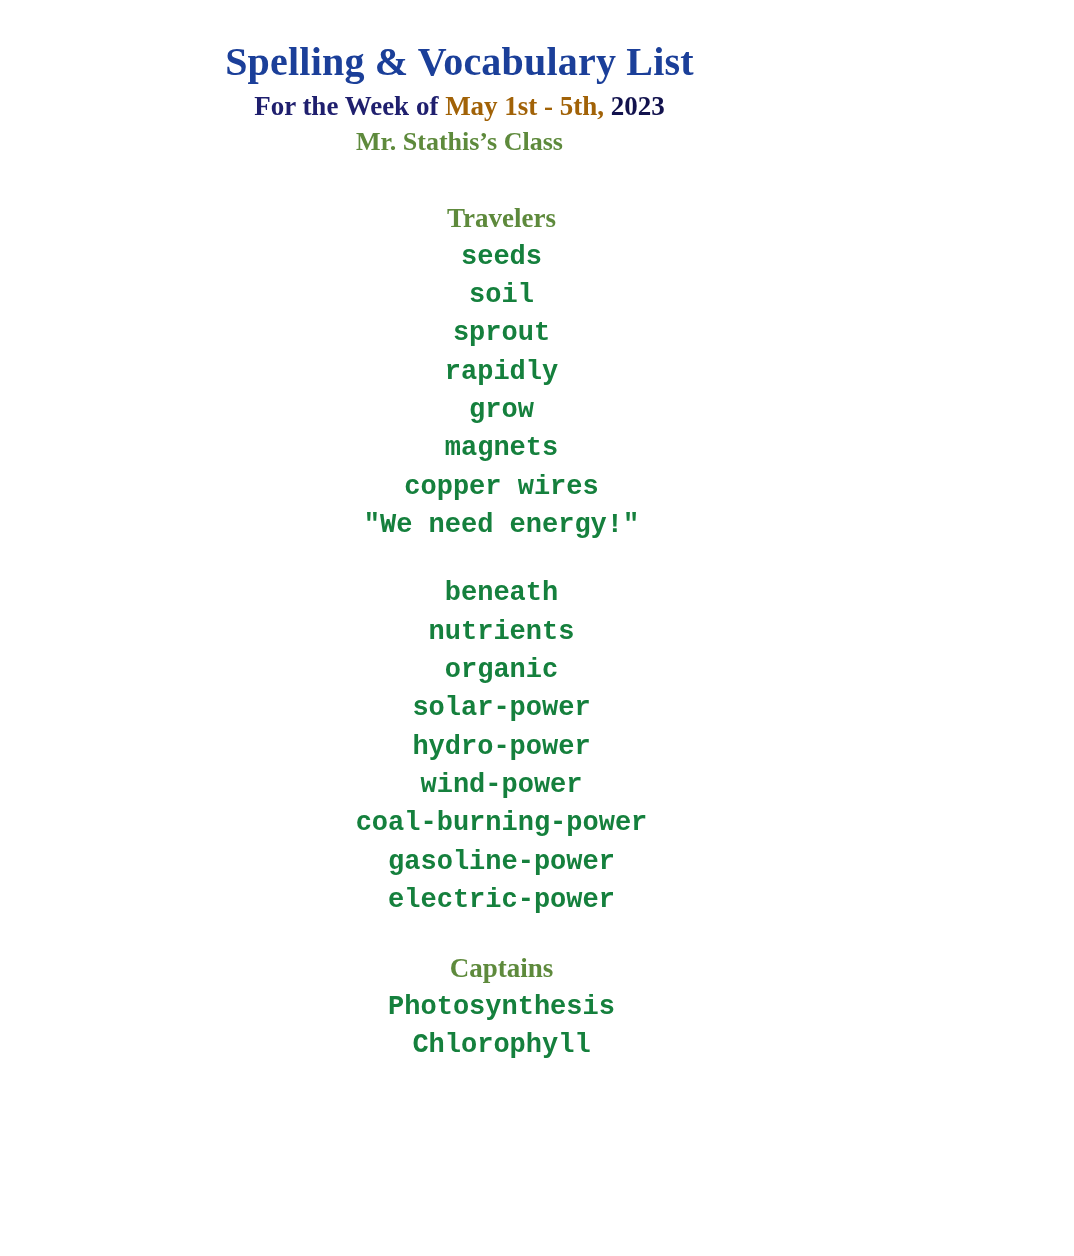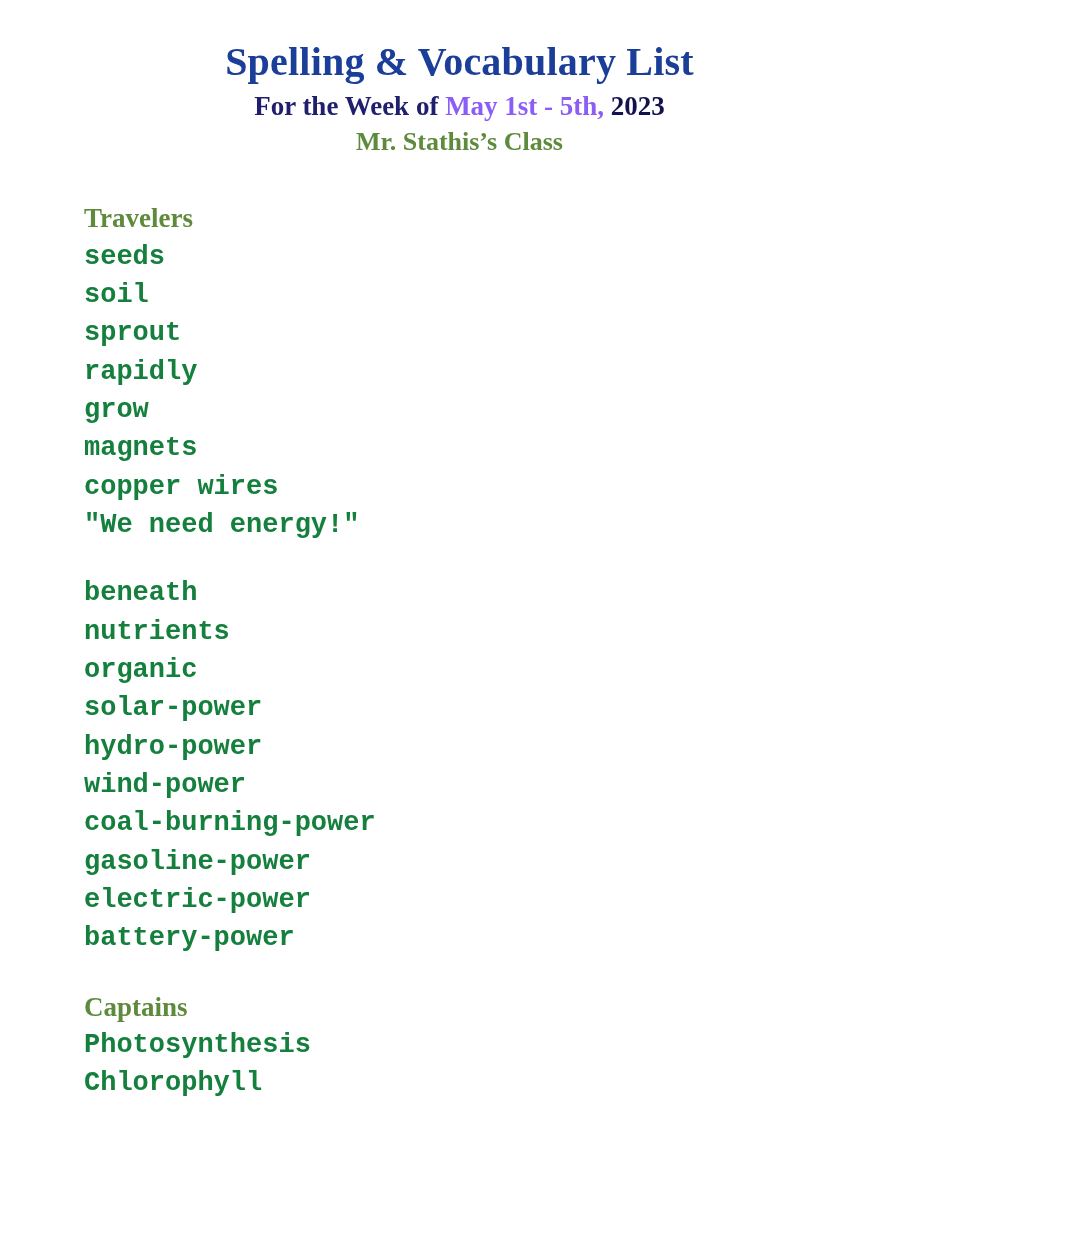--- a/index.html
+++ b/index.html
@@ -35,35 +35,36 @@
     letter-spacing: 0.2px;
   }
   .doc-subtitle {
     font-size: 27px;
     font-weight: bold;
     color: #1f1f6e;
     line-height: 1.2;
     margin: 5px 0 0 0;
   }
   .doc-subtitle .date-part {
-    color: #8b5cf6;
+    color: #a16207;
   }
   .doc-subtitle .year-part {
     color: #12124d;
   }
   .doc-class {
     font-size: 26px;
     font-weight: bold;
     color: #5e8a3c;
     line-height: 1.2;
     margin: 4px 0 0 0;
   }
   .content {
     margin-top: 42px;
     padding-left: 84px;
+    text-align: center;
   }
   .group {
     margin-bottom: 30px;
   }
   .group:last-child {
     margin-bottom: 0;
   }
   .group-heading {
     font-size: 27px;
     font-weight: bold;
@@ -118,21 +119,20 @@
       <ul class="word-list">
         <li class="word-item">beneath</li>
         <li class="word-item">nutrients</li>
         <li class="word-item">organic</li>
         <li class="word-item">solar-power</li>
         <li class="word-item">hydro-power</li>
         <li class="word-item">wind-power</li>
         <li class="word-item">coal-burning-power</li>
         <li class="word-item">gasoline-power</li>
         <li class="word-item">electric-power</li>
-        <li class="word-item">battery-power</li>
       </ul>
     </div>
 
     <div class="group">
       <div class="group-heading">Captains</div>
       <ul class="word-list">
         <li class="word-item">Photosynthesis</li>
         <li class="word-item">Chlorophyll</li>
       </ul>
     </div>

